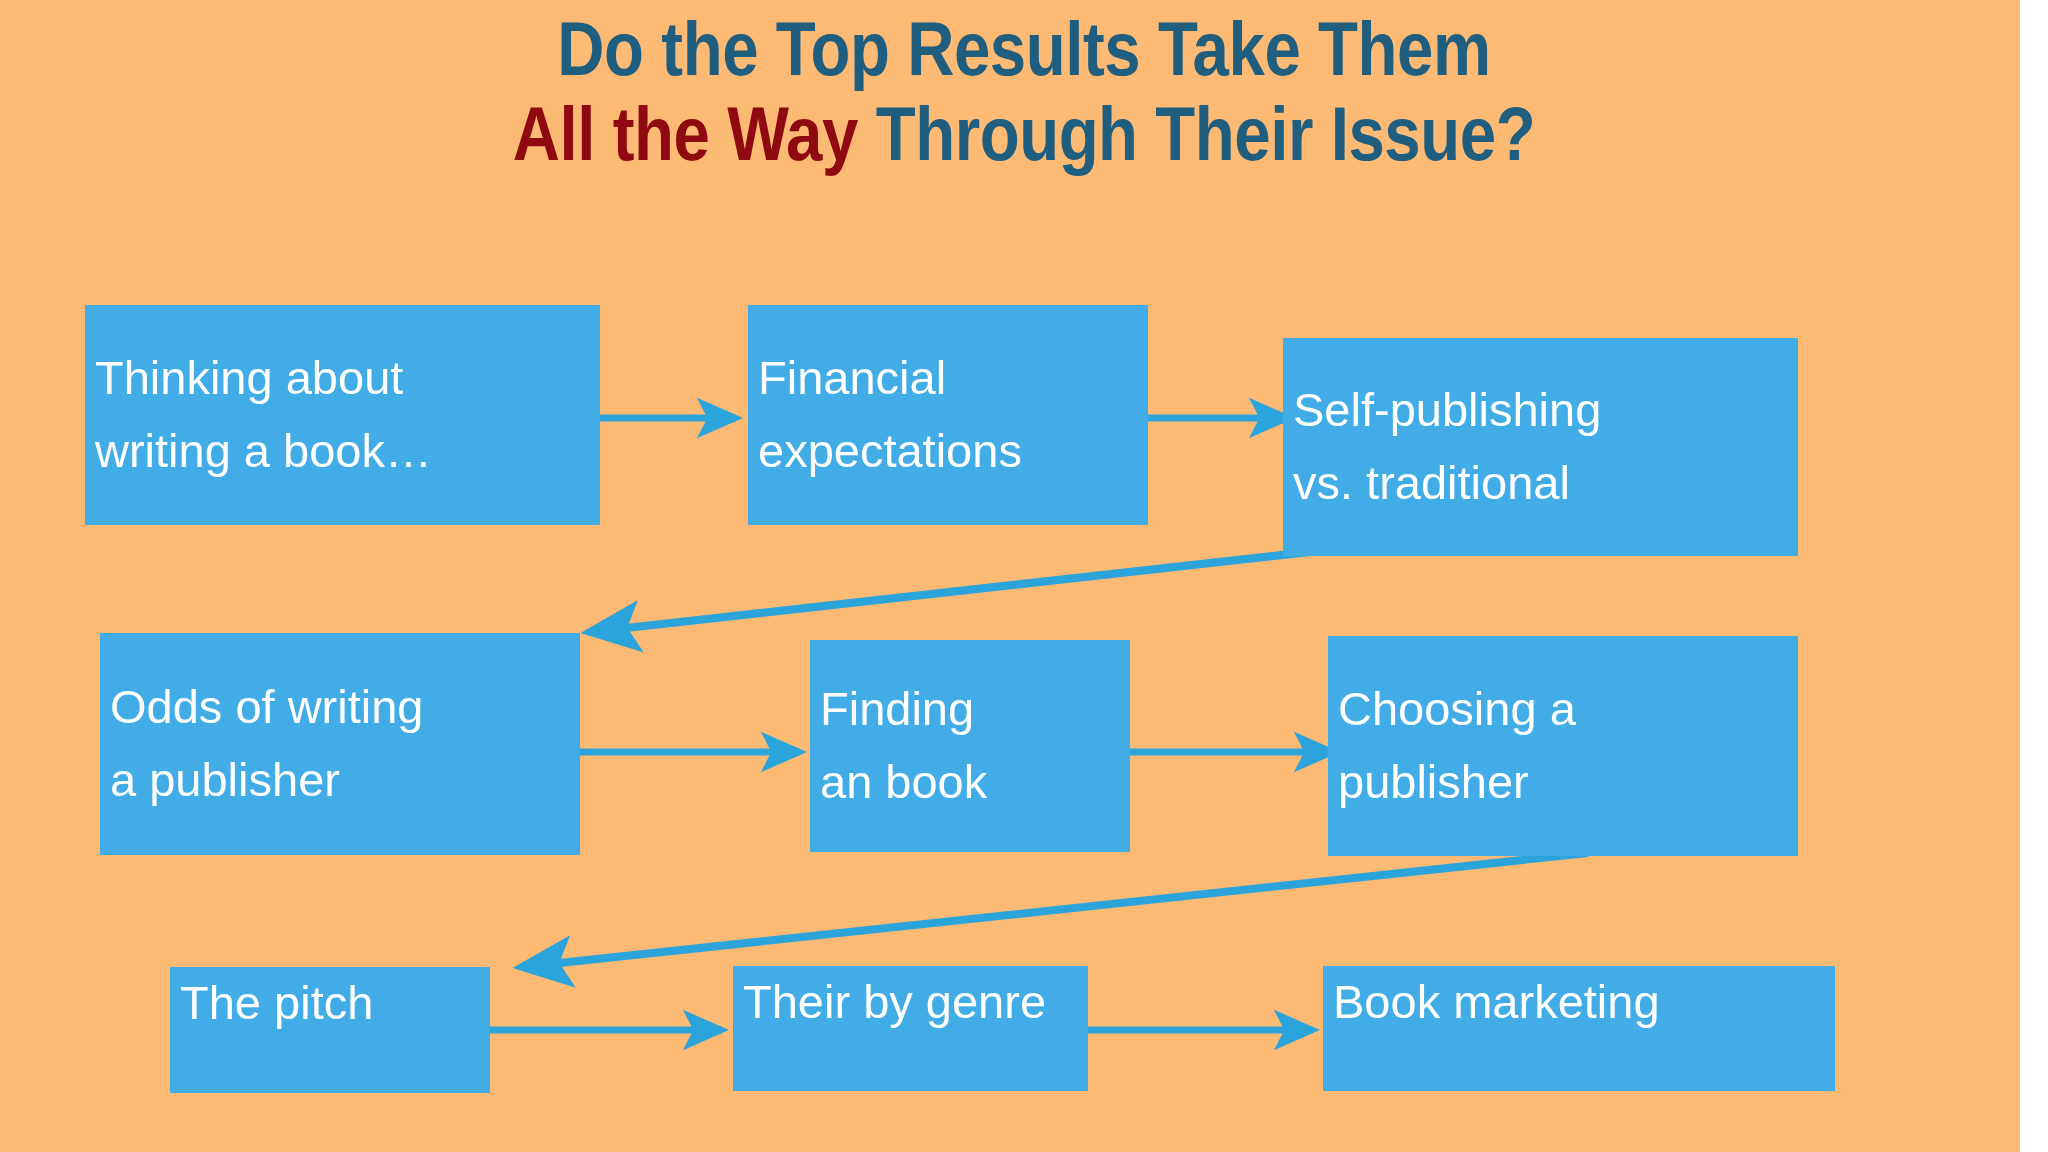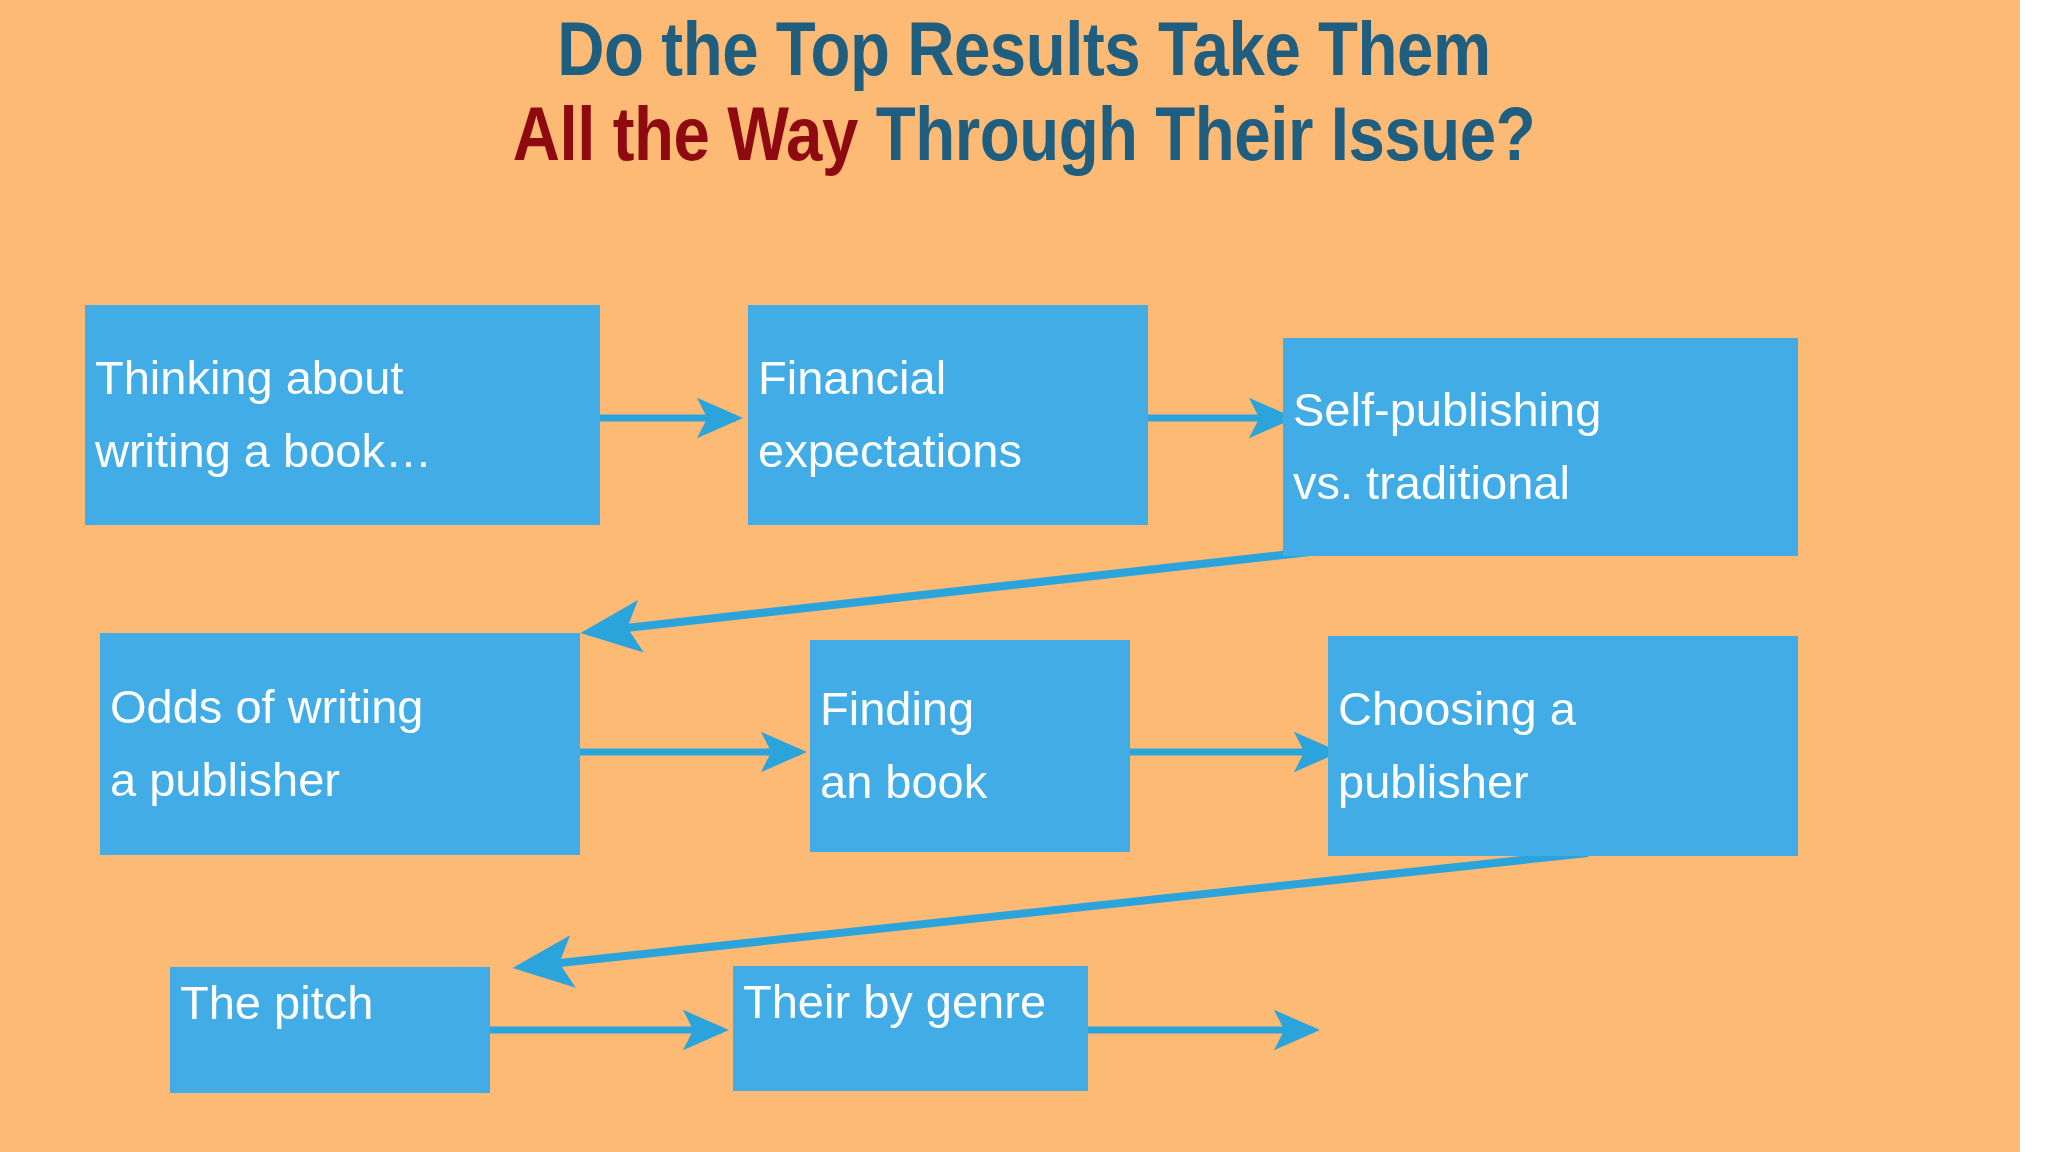--- a/index.html
+++ b/index.html
@@ -160,14 +160,17 @@
   </div>
 
   <div class="node single" id="node-pitch">
     <span class="ln">The pitch</span>
   </div>
 
   <div class="node single" id="node-tips">
     <span class="ln">Their by genre</span>
   </div>
 
+  <div class="node single" id="node-marketing">
+    <span class="ln">Book marketing</span>
+  </div>
 
 </div>
 
 </body></html>

